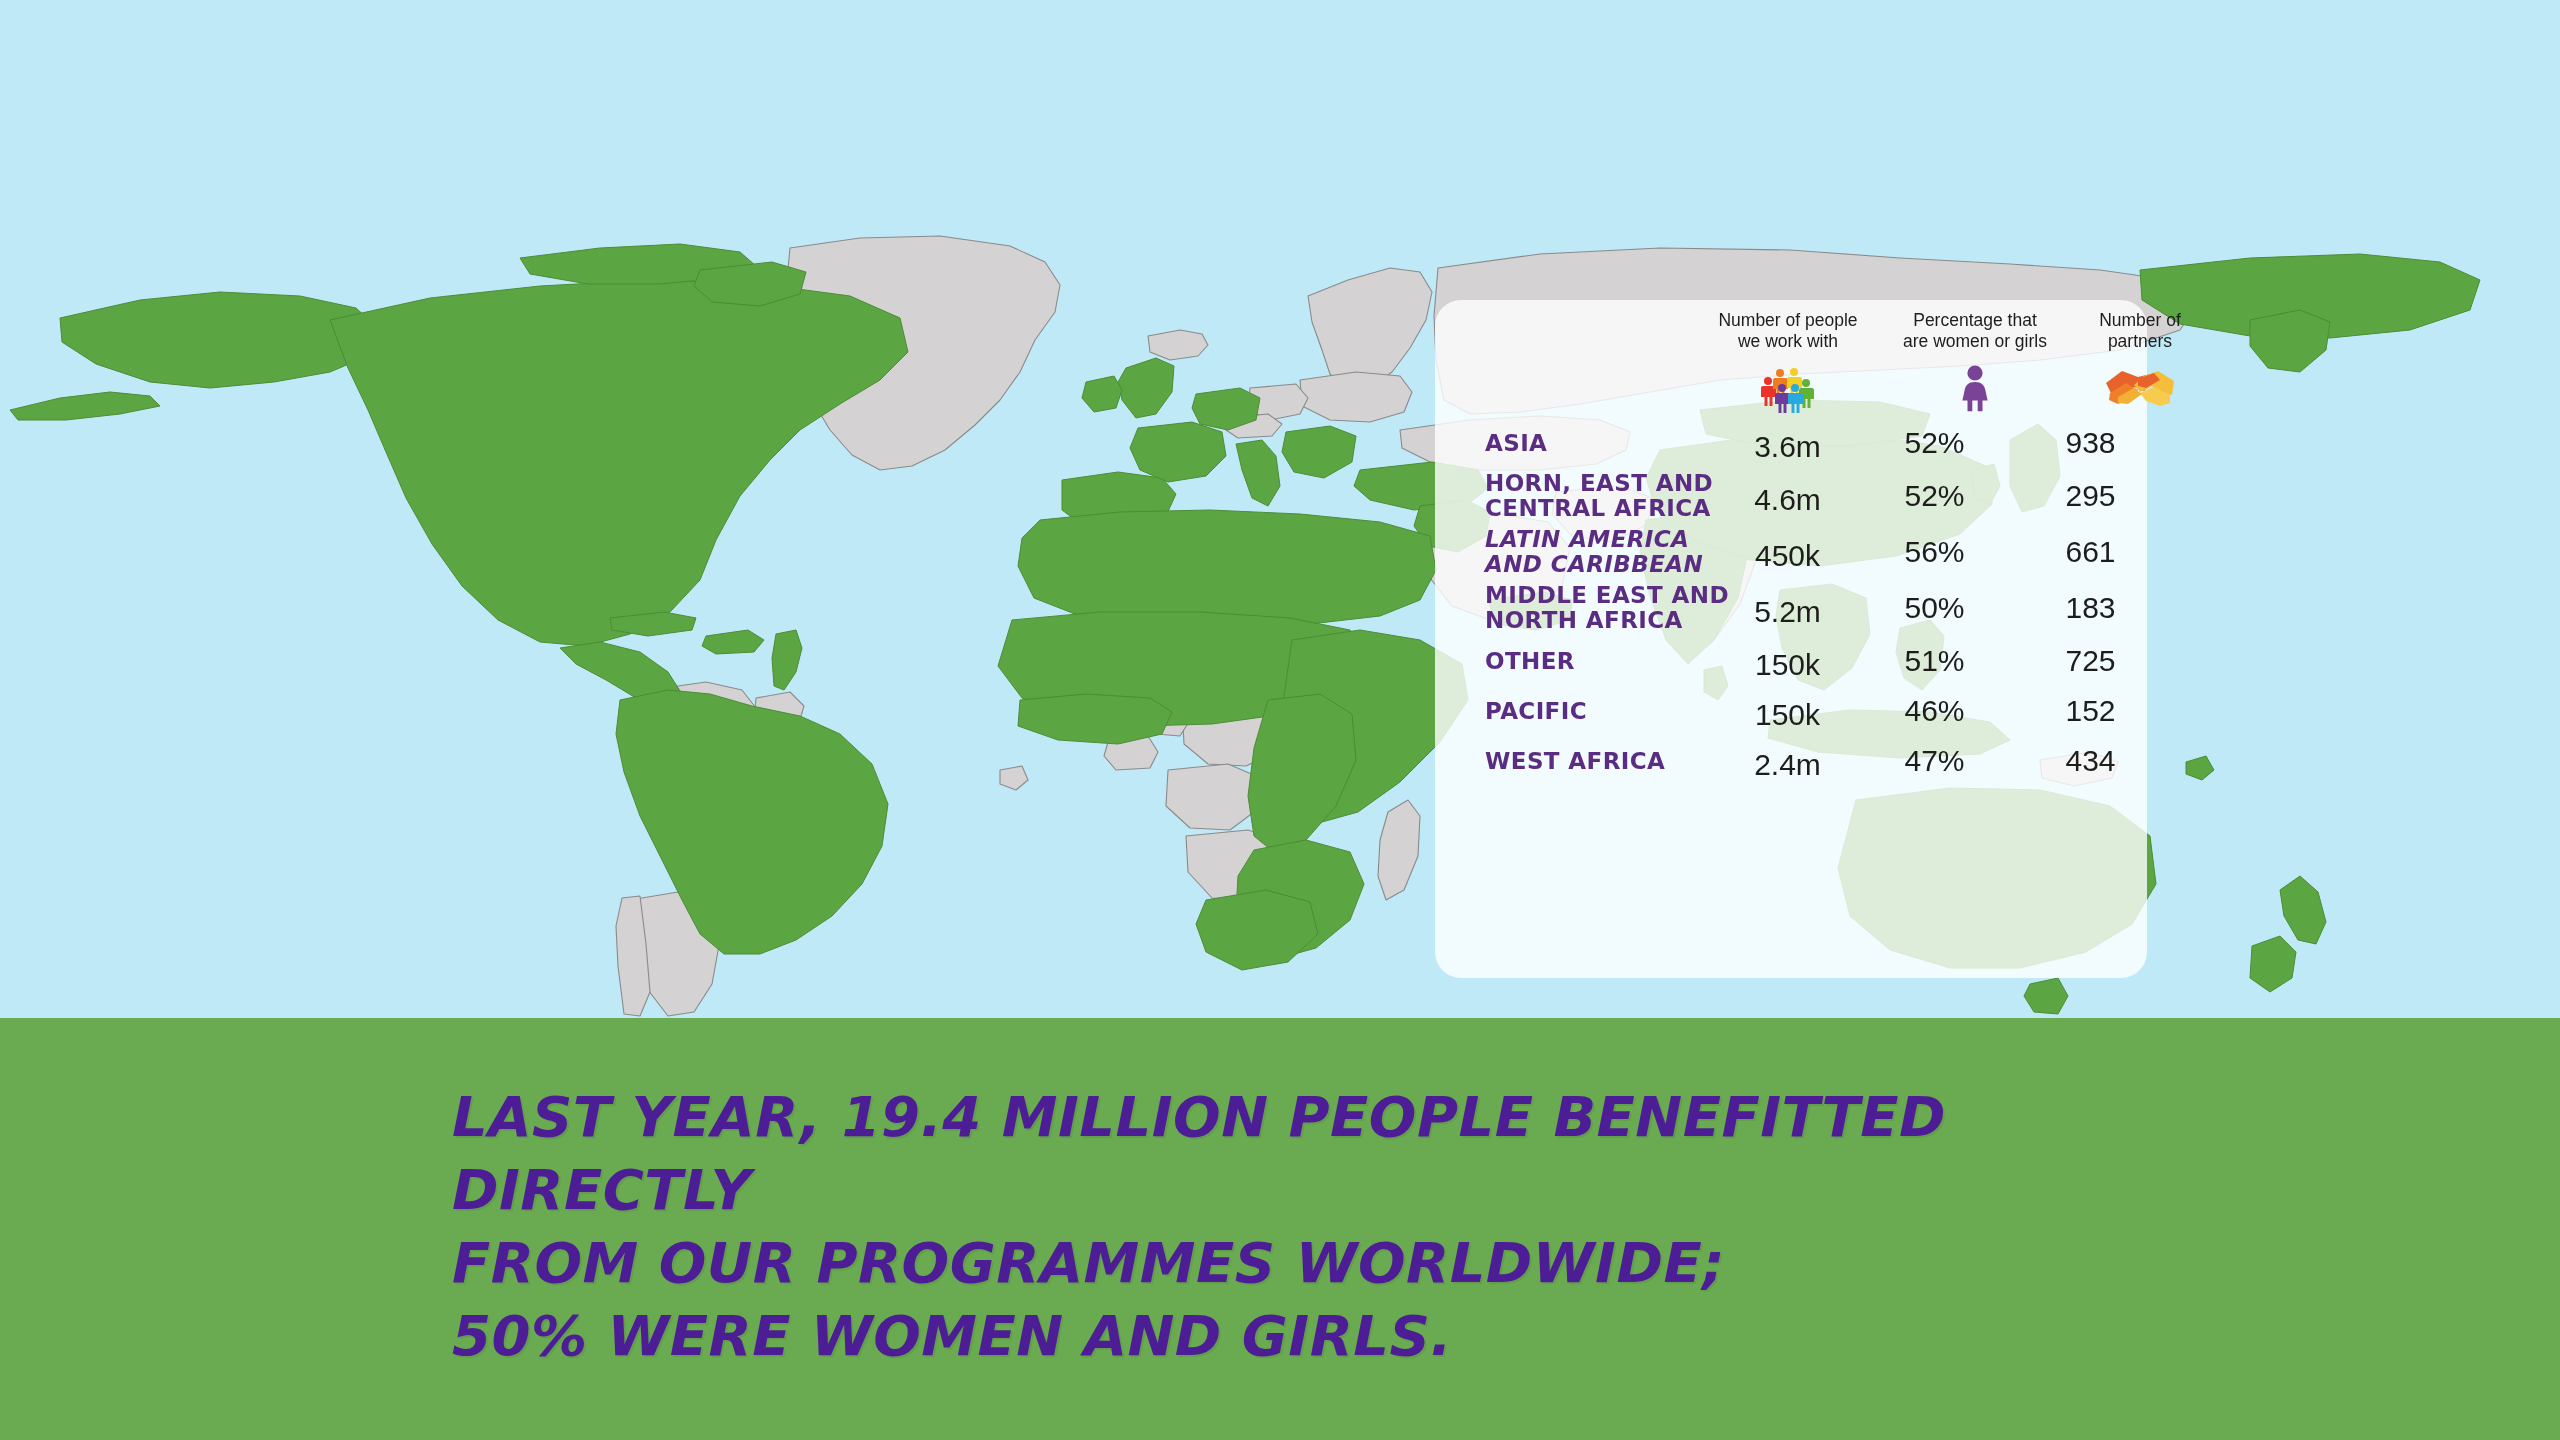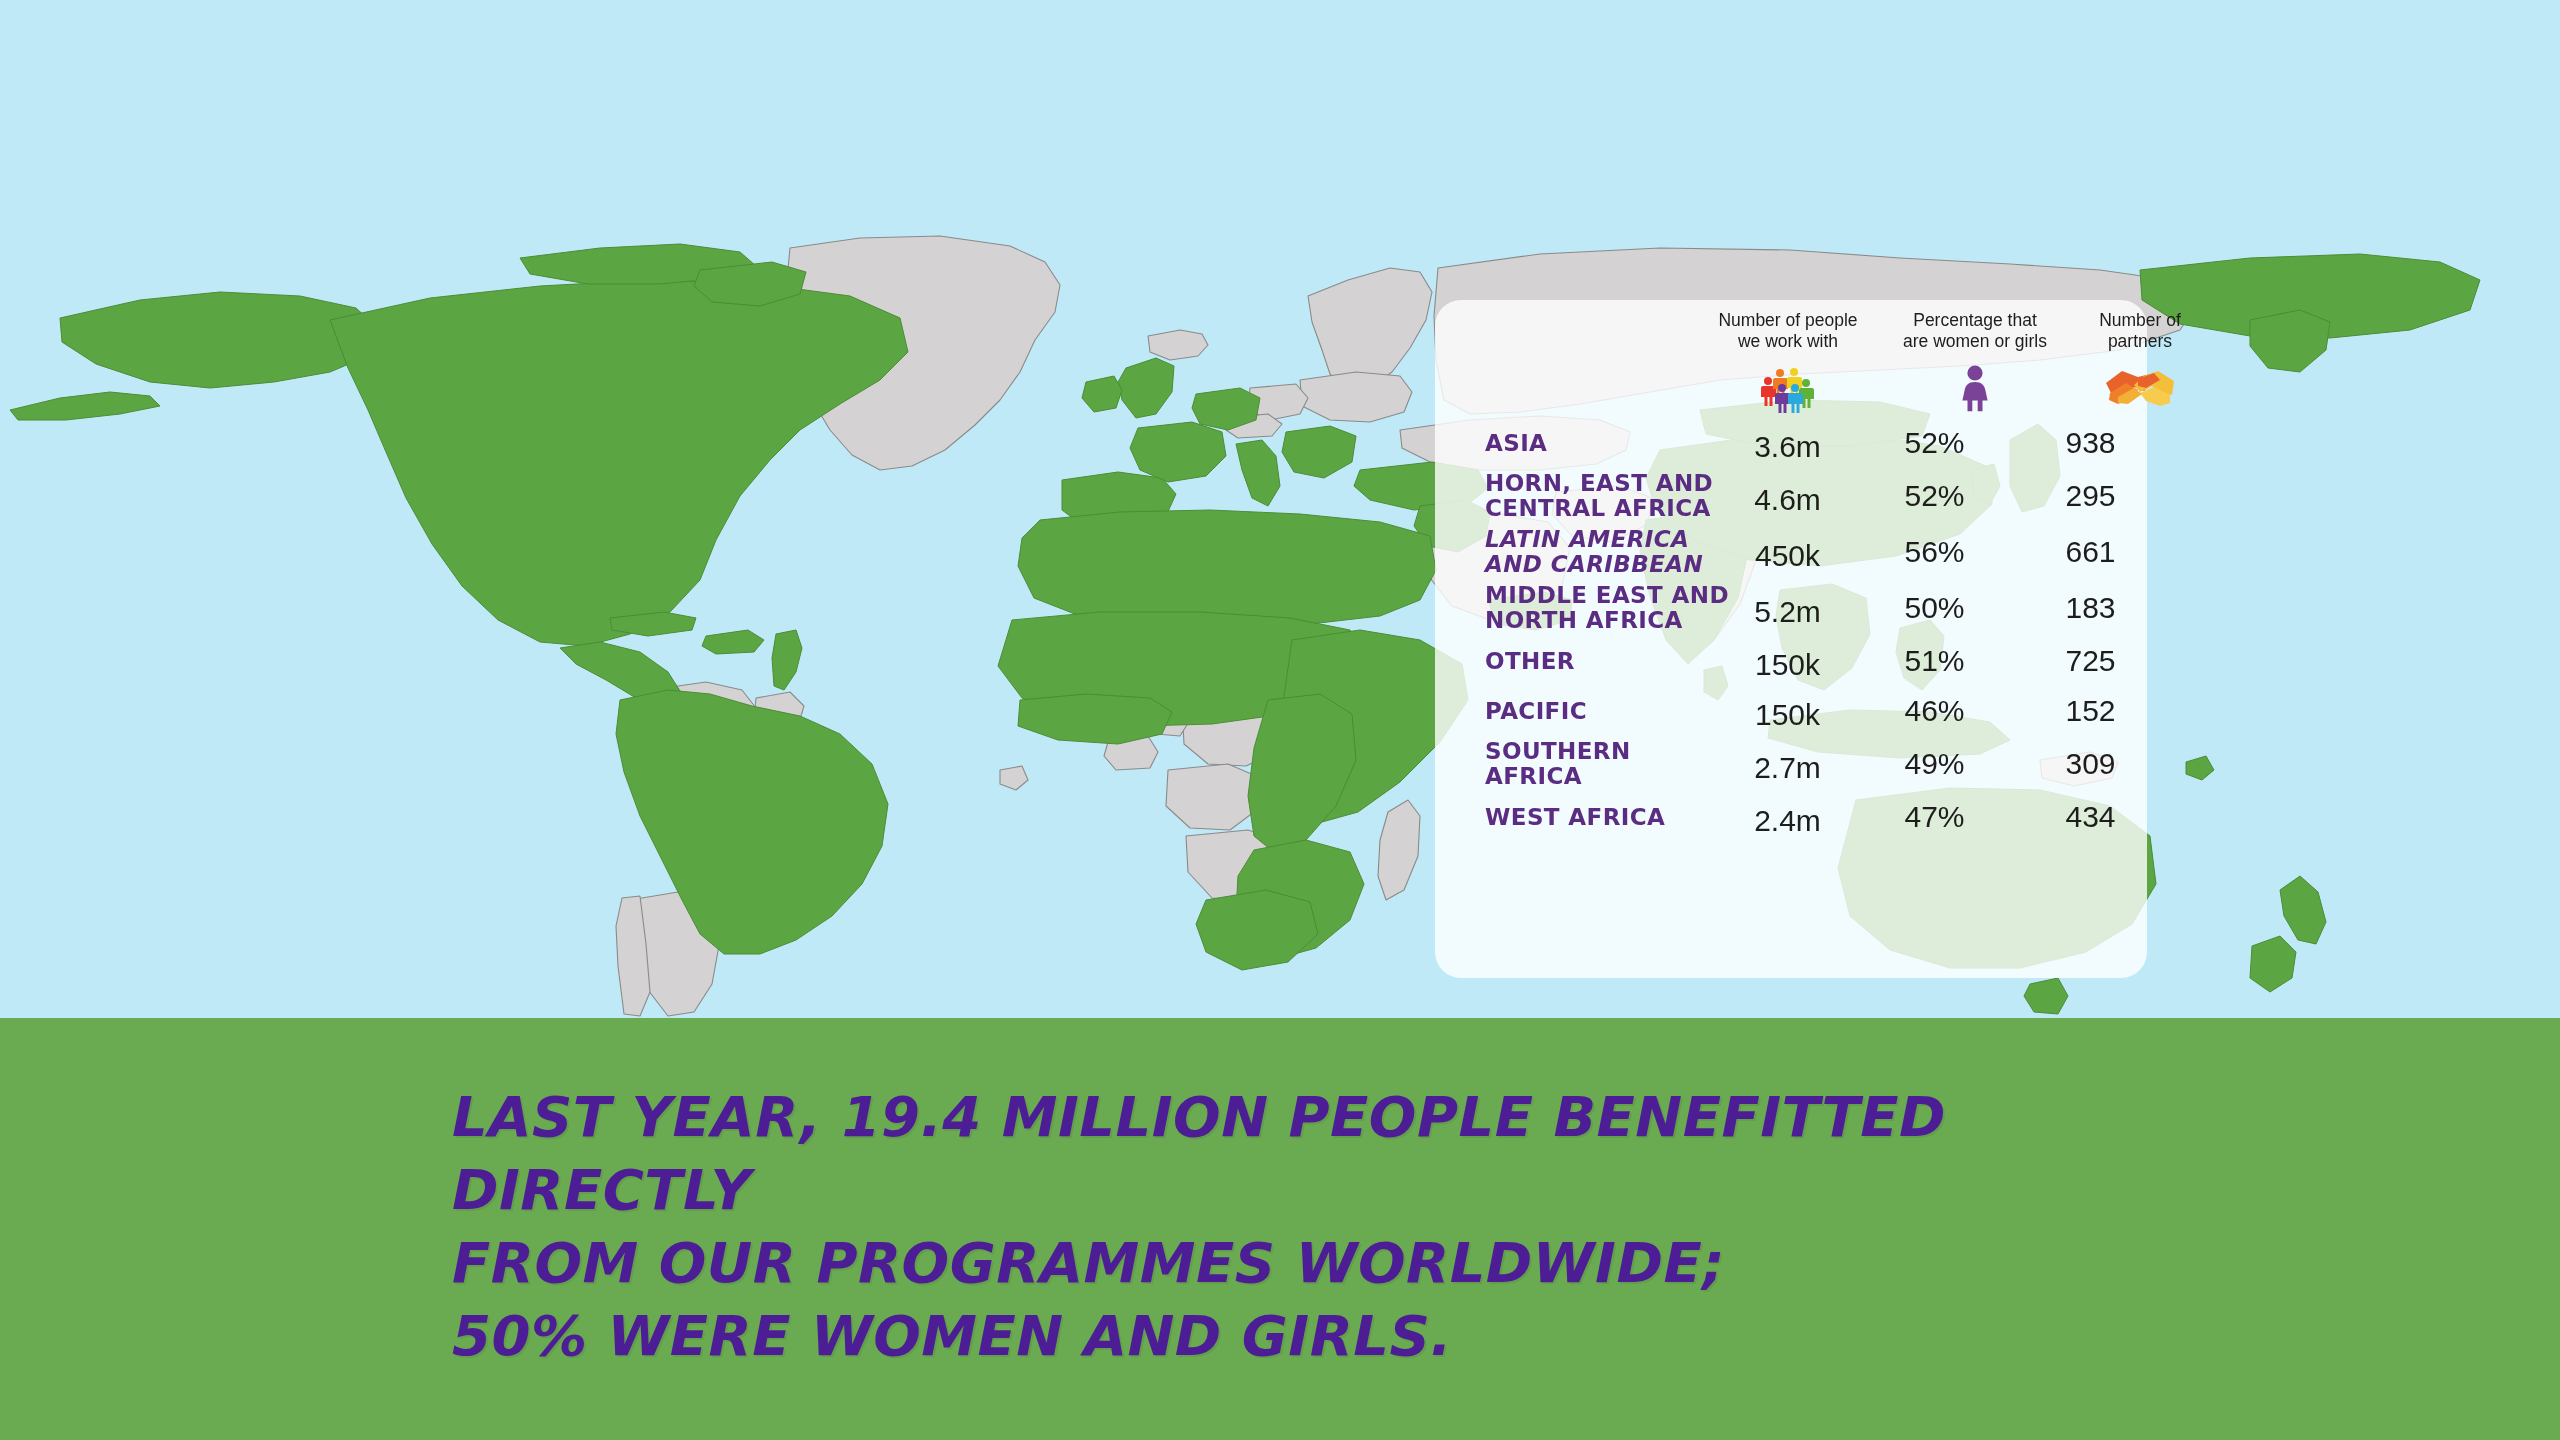--- a/index.html
+++ b/index.html
@@ -335,27 +335,20 @@
             <div class="cell-num cell-partners">725</div>
           </div>
 
           <div class="data-row">
             <div class="region-name">PACIFIC</div>
             <div class="cell-num cell-people">150k</div>
             <div class="cell-num cell-women">46%</div>
             <div class="cell-num cell-partners">152</div>
           </div>
 
-          <div class="data-row tall">
-            <div class="region-name" style="white-space:pre-line;">SOUTHERN
-AFRICA</div>
-            <div class="cell-num cell-people">2.7m</div>
-            <div class="cell-num cell-women">49%</div>
-            <div class="cell-num cell-partners">309</div>
-          </div>
 
           <div class="data-row">
             <div class="region-name">WEST AFRICA</div>
             <div class="cell-num cell-people">2.4m</div>
             <div class="cell-num cell-women">47%</div>
             <div class="cell-num cell-partners">434</div>
           </div>
 
         </div>
       </div>

